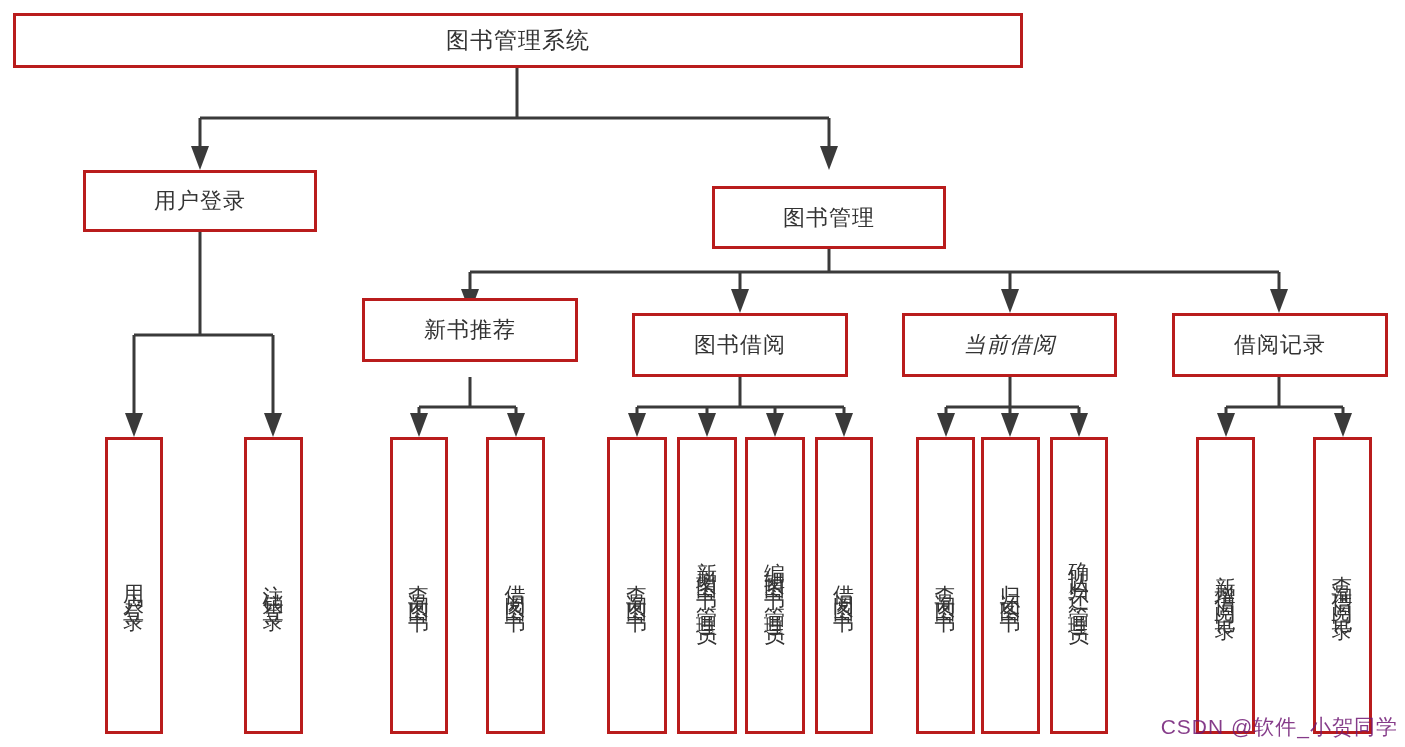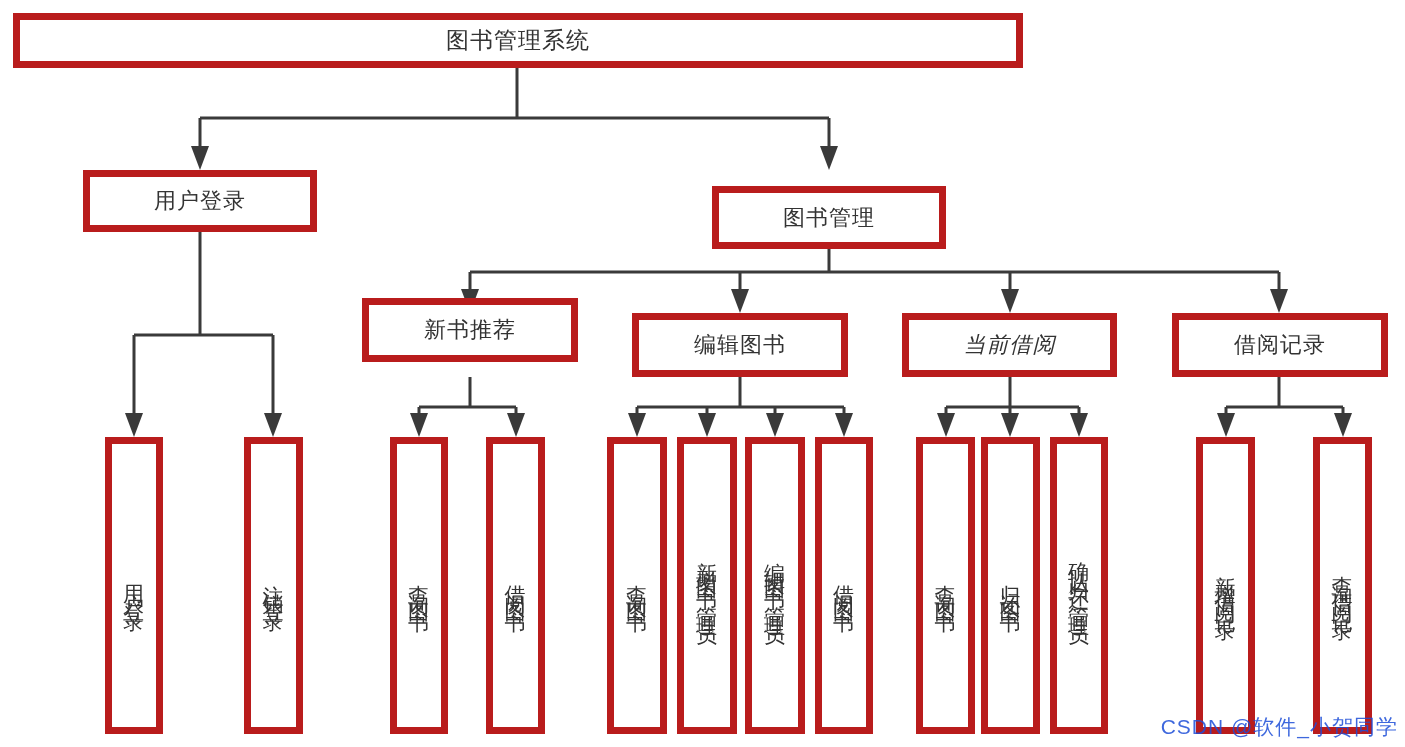--- a/index.html
+++ b/index.html
@@ -8,42 +8,42 @@
     width:1405px;height:747px;
     background:#fff;
     font-family:"Liberation Sans","DejaVu Sans",sans-serif;
     overflow:hidden;
   }
   .connectors{position:absolute;left:0;top:0;z-index:1;}
   .box{
     position:absolute;
     box-sizing:border-box;
     background:#fff;
-    border:7px solid #b91c1c;
+    border:3px solid #b91c1c;
     display:flex;align-items:center;justify-content:center;
     color:#333;
     z-index:2;
   }
   .hbox{font-size:22px;letter-spacing:1px;}
   .root{font-size:23px;}
   .leaf{top:437px;height:297px;}
   .leaf .vtext{
     writing-mode:vertical-rl;
     text-orientation:mixed;
     font-size:21px;
     letter-spacing:9px;
     line-height:1;
     white-space:nowrap;
     color:#333;
   }
   .watermark{
     position:absolute;
     right:7px;top:713px;
     font-size:21px;
-    color:#1d4ed8;
+    color:#701a75;
     opacity:.85;
     z-index:10;
     pointer-events:none;
     letter-spacing:1px;
   }
 </style>
 </head>
 <body>
 
 <div class="canvas">
@@ -96,21 +96,21 @@
     <span>用户登录</span>
   </div>
   <div class="box hbox" style="left:712px;top:186px;width:234px;height:63px;">
     <span>图书管理</span>
   </div>
 
   <div class="box hbox" style="left:362px;top:298px;width:216px;height:64px;">
     <span>新书推荐</span>
   </div>
   <div class="box hbox" style="left:632px;top:313px;width:216px;height:64px;">
-    <span>编辑图书</span>
+    <span>图书借阅</span>
   </div>
   <div class="box hbox" style="left:902px;top:313px;width:215px;height:64px;font-style:italic;">
     <span>当前借阅</span>
   </div>
   <div class="box hbox" style="left:1172px;top:313px;width:216px;height:64px;">
     <span>借阅记录</span>
   </div>
 
   <div class="box leaf" style="left:105px;width:58px;">
     <span class="vtext">用户登录</span>

